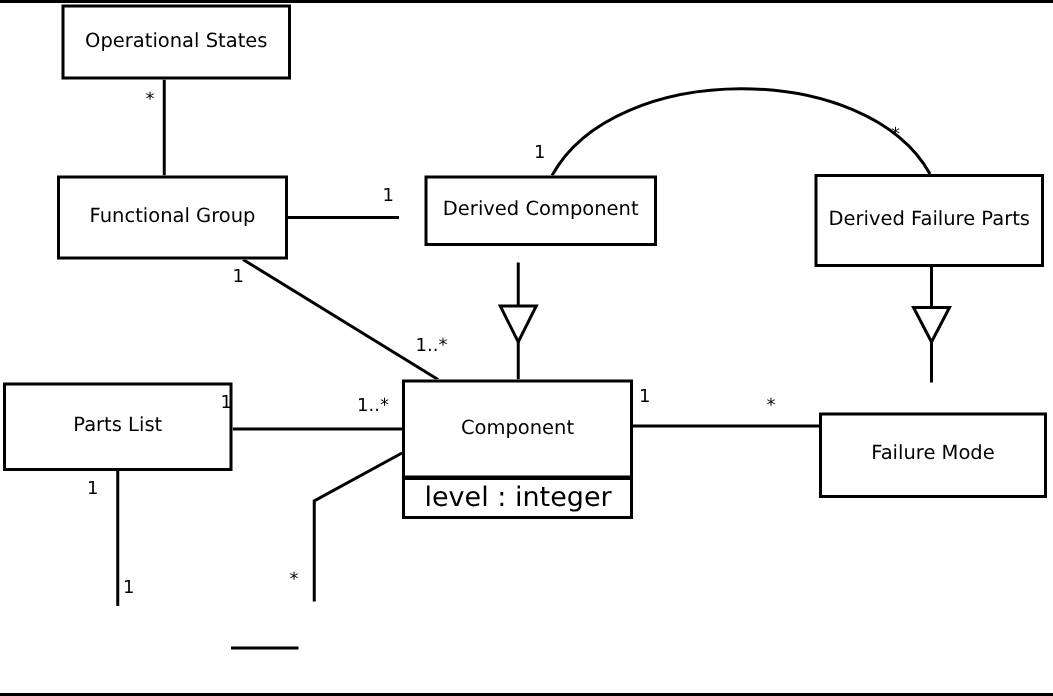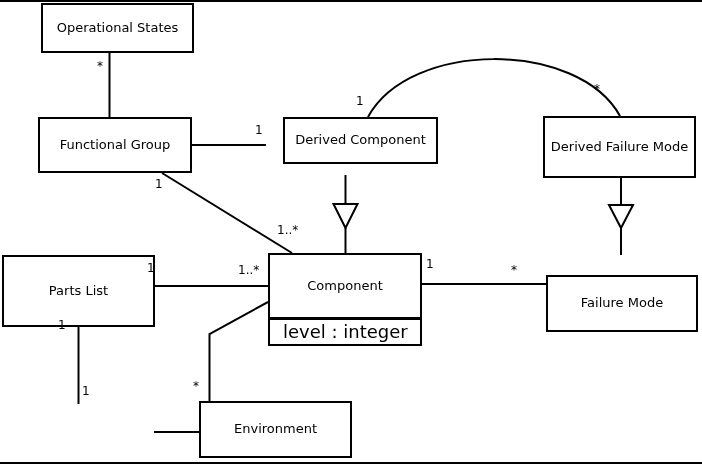--- a/index.html
+++ b/index.html
@@ -53,44 +53,41 @@
 
   <div class="uml-class" style="left:38px;top:117px;width:154px;height:56px;">
     <span>Functional Group</span>
   </div>
 
   <div class="uml-class" style="left:257px;top:117px;width:155px;height:47px;margin-left:26px;">
     <span>Derived Component</span>
   </div>
 
   <div class="uml-class" style="left:543px;top:116px;width:153px;height:62px;">
-    <span>Derived Failure Mode</span>
+    <span>Derived Failure Parts</span>
   </div>
 
-  <div class="uml-class" style="left:2px;top:255px;width:153px;height:72px;">
+  <div class="uml-class" style="left:2px;top:255px;width:153px;height:59px;">
     <span>Parts List</span>
   </div>
 
   <div class="uml-class two-compartments" style="left:268px;top:253px;width:154px;height:93px;">
     <div class="comp-title">
       <span>Component</span>
     </div>
     <div class="comp-attr">
       <span>level : integer</span>
     </div>
   </div>
 
   <div class="uml-class" style="left:546px;top:255px;width:152px;height:57px;margin-top:20px;">
     <span>Failure Mode</span>
   </div>
 
 
-  <div class="uml-class" style="left:199px;top:401px;width:153px;height:57px;">
-    <span>Environment</span>
-  </div>
 
   <span class="mult" style="left:97px;top:60px;">*</span>
   <span class="mult" style="left:255px;top:124px;">1</span>
   <span class="mult" style="left:155px;top:178px;">1</span>
   <span class="mult" style="left:277px;top:224px;">1..*</span>
   <span class="mult" style="left:147px;top:262px;">1</span>
   <span class="mult" style="left:238px;top:264px;">1..*</span>
   <span class="mult" style="left:426px;top:258px;">1</span>
   <span class="mult" style="left:511px;top:264px;">*</span>
   <span class="mult" style="left:58px;top:319px;">1</span>

